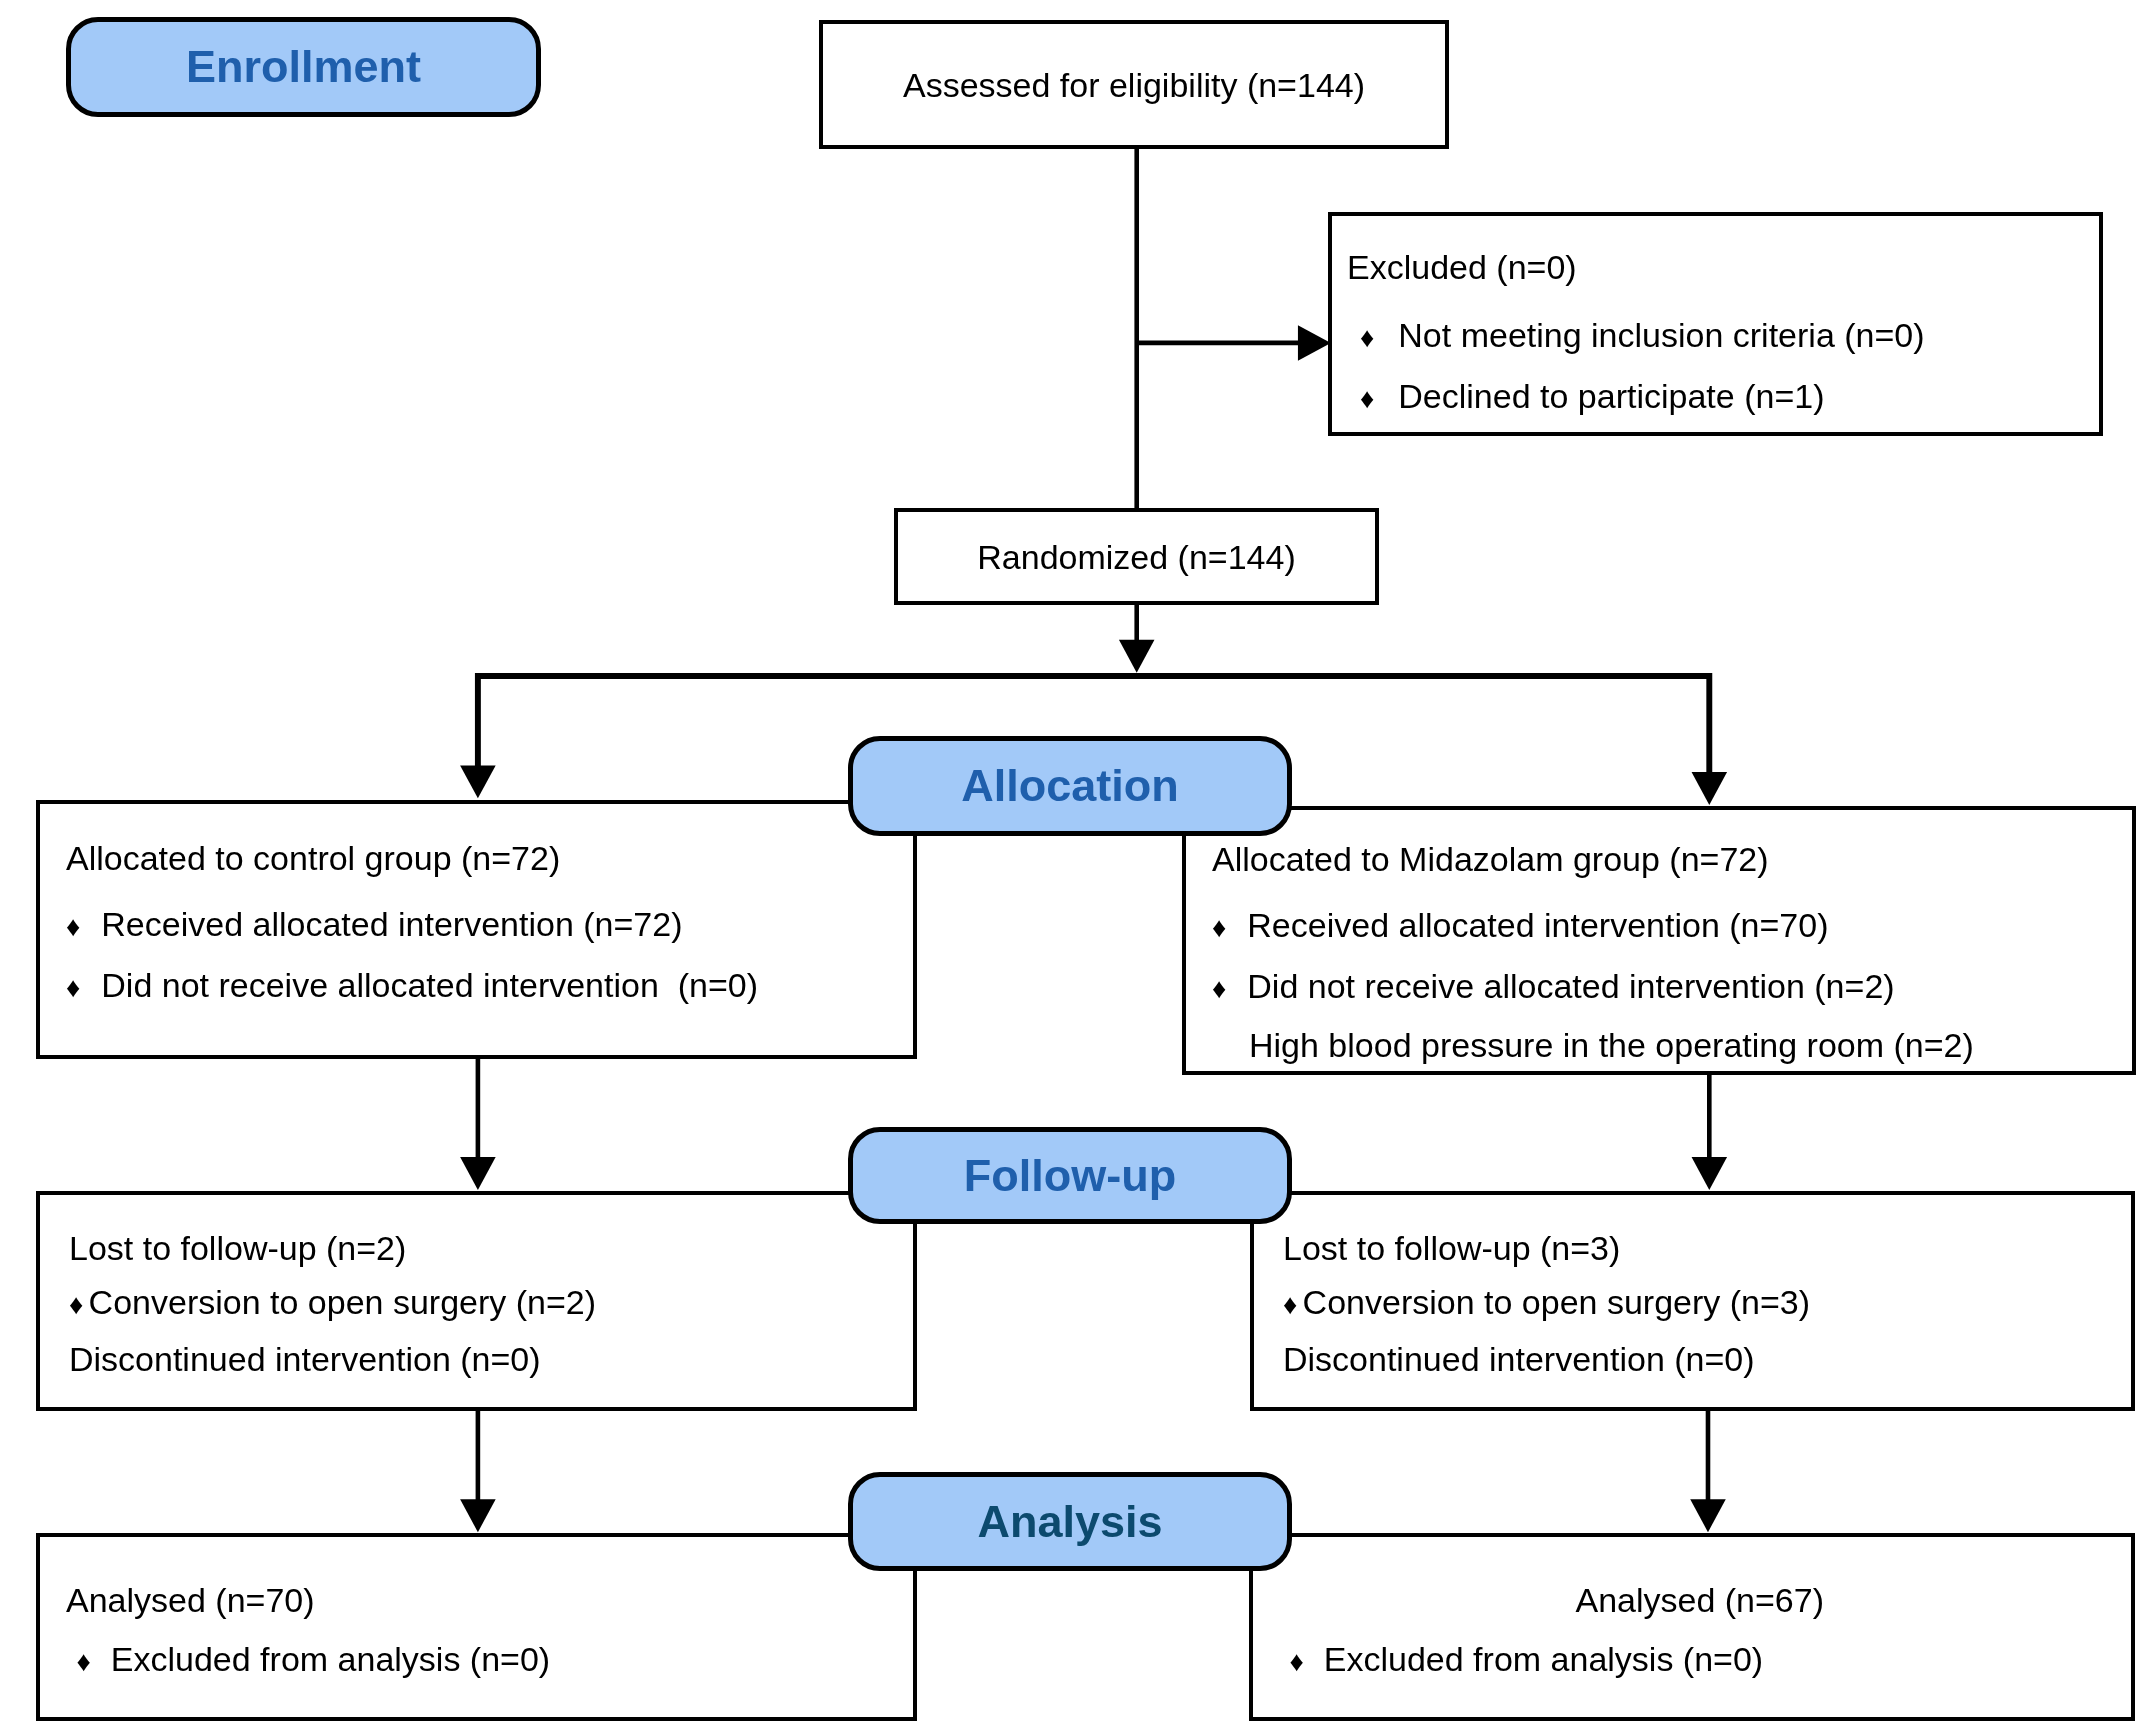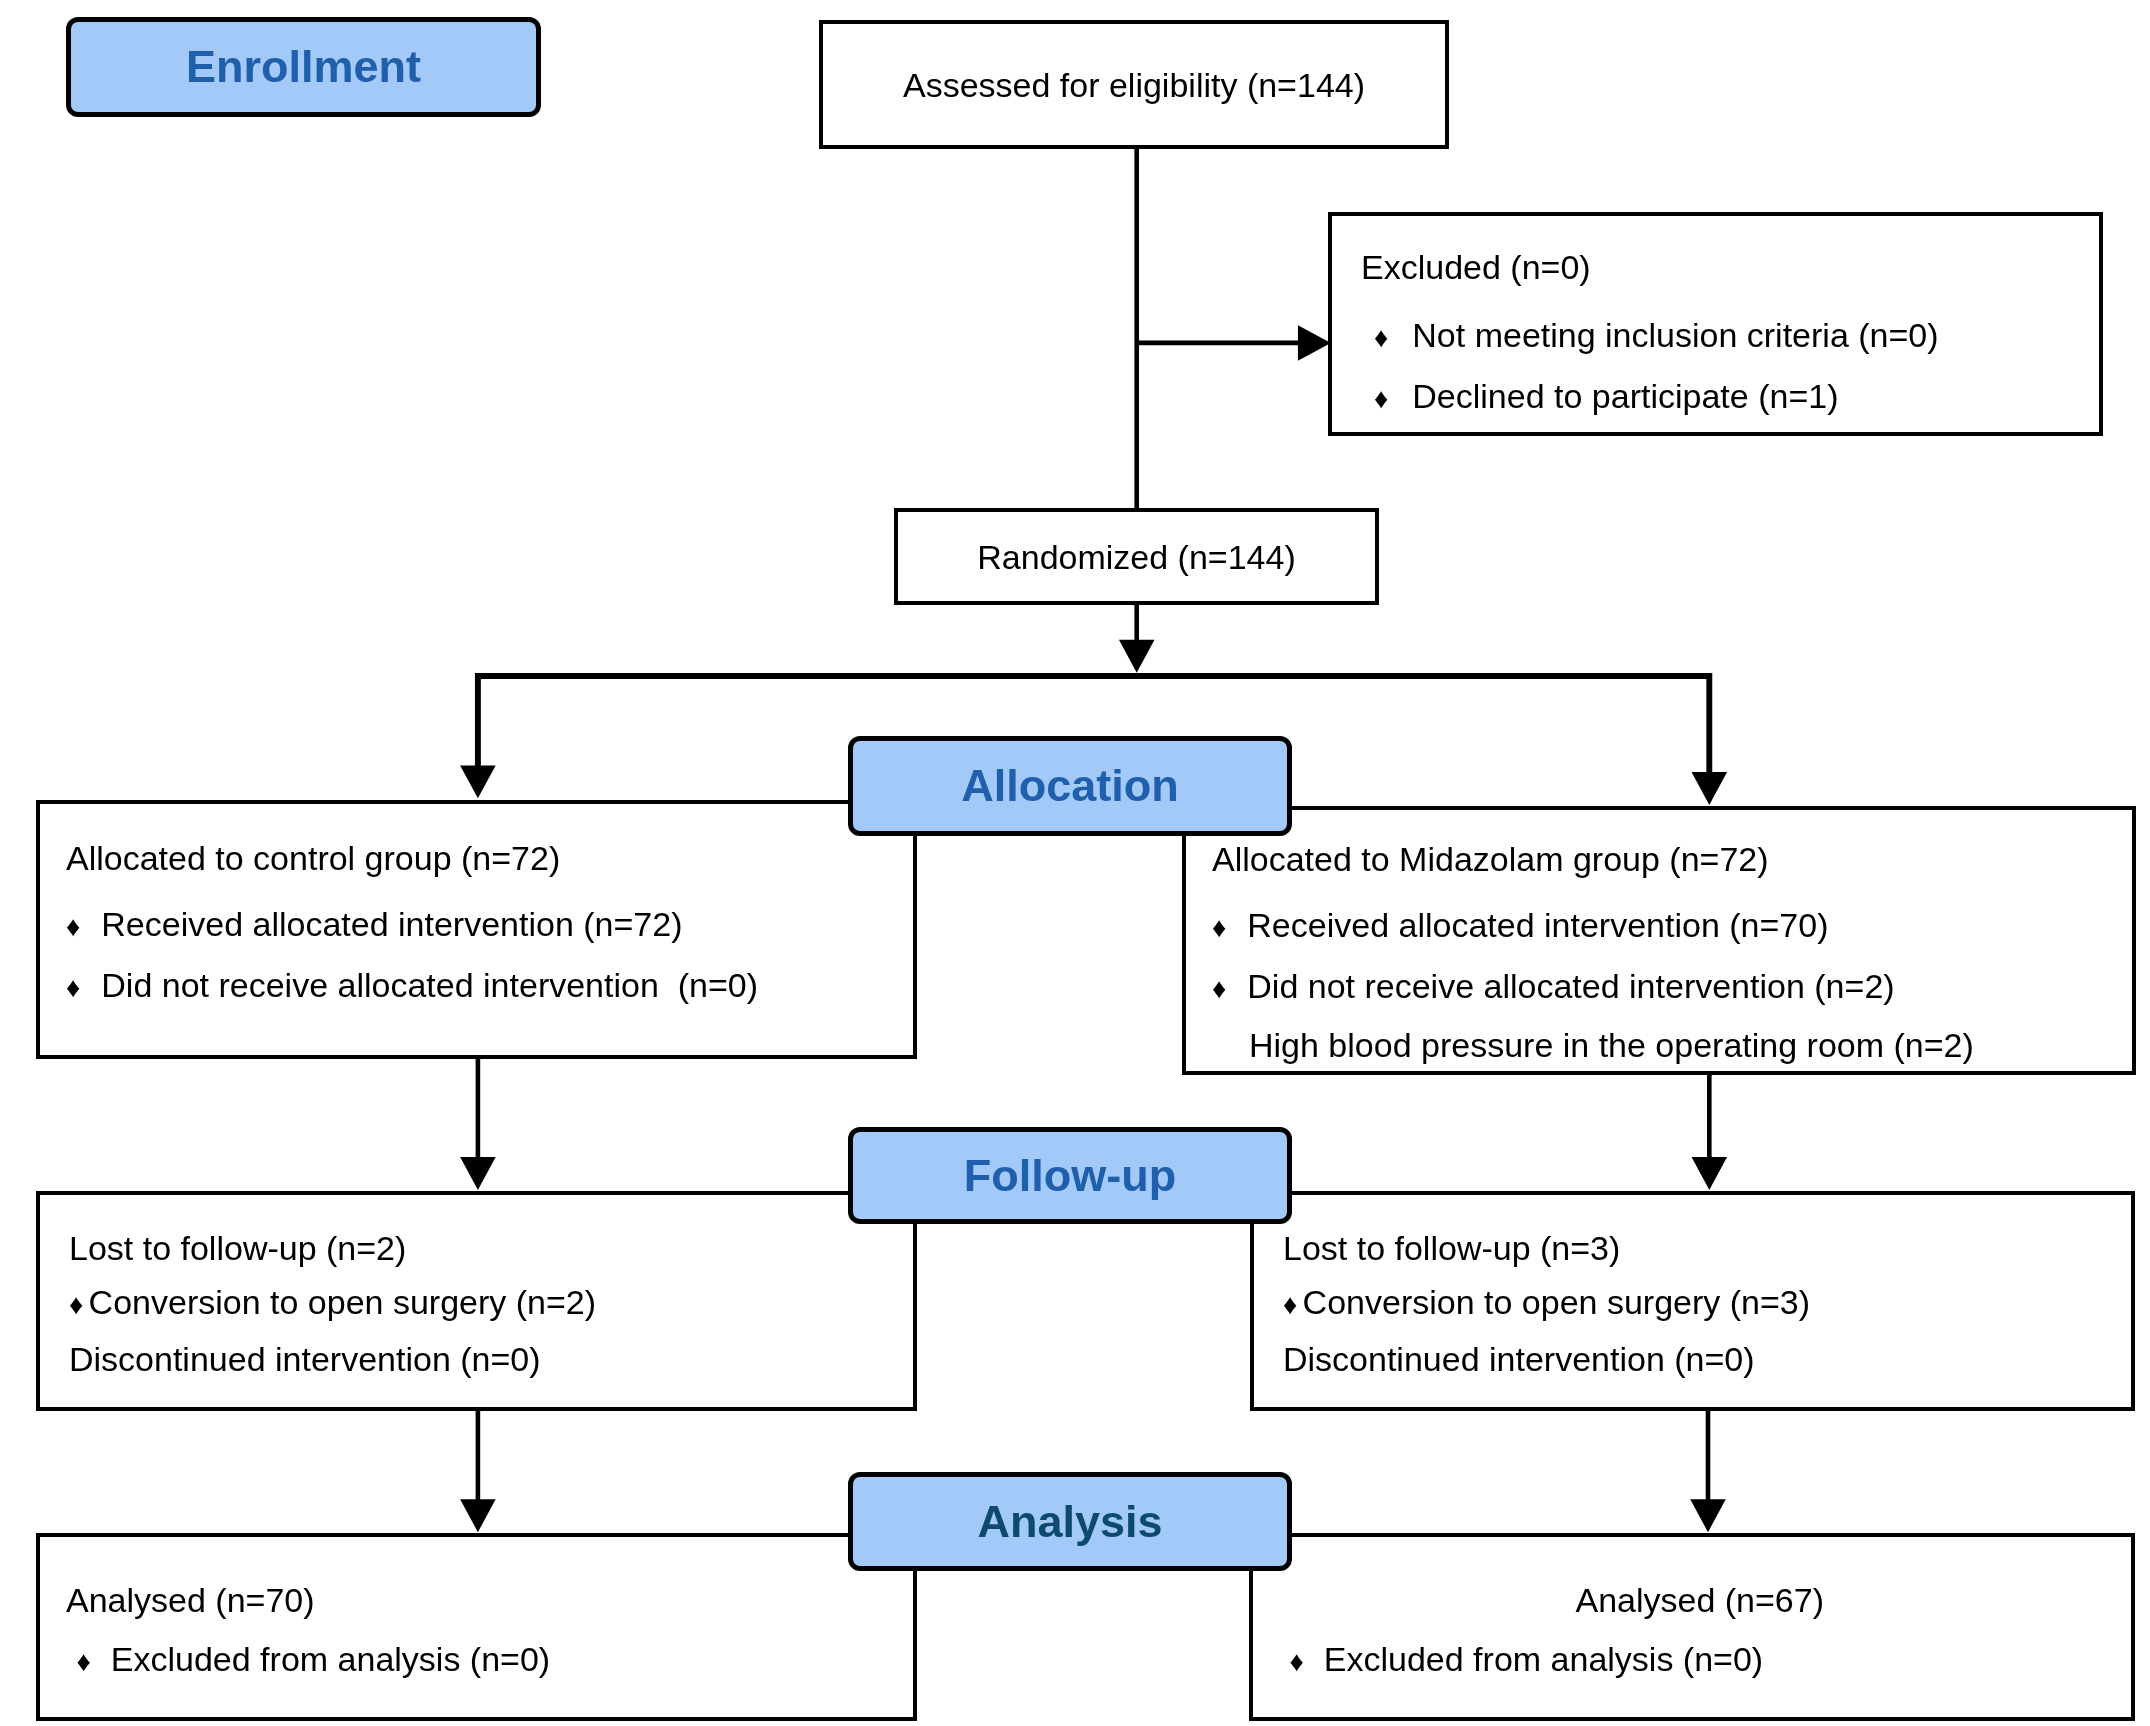--- a/index.html
+++ b/index.html
@@ -12,37 +12,37 @@
   }
   #connectors{position:absolute;left:0;top:0;width:2151px;height:1727px;z-index:1;}
   .wbox{
     position:absolute;z-index:2;box-sizing:border-box;
     background:#ffffff;border:4.6px solid #000;
     font-size:34px;line-height:1.0;
   }
   .centerbox{display:flex;align-items:center;justify-content:center;text-align:center;}
   .stage{
     position:absolute;z-index:3;box-sizing:border-box;
-    border:5.3px solid #000;border-radius:12px;
+    border:5.3px solid #000;border-radius:32px;
     display:flex;align-items:center;justify-content:center;
     font-size:45px;font-weight:bold;
   }
   .line{white-space:pre-wrap;}
   .brow{display:flex;align-items:baseline;white-space:pre-wrap;}
   .dia{font-size:28px;}
   
   #enrollment-label{left:66px;top:17px;width:475px;height:100px;}
   #allocation-label{left:848px;top:736px;width:444px;height:100px;}
   #followup-label{left:848px;top:1127px;width:444px;height:97px;}
   #analysis-label{left:848px;top:1472px;width:444px;height:99px;}
 
   #assessed-box{left:819px;top:20px;width:630px;height:129px;}
   #randomized-box{left:894px;top:508px;width:485px;height:97px;}
 
-  #excluded-box{left:1328px;top:212px;width:775px;height:224px;padding:28px 16px 0 29px;}
+  #excluded-box{left:1328px;top:212px;width:775px;height:224px;padding:28px 16px 0 15px;}
   #excluded-box .title{line-height:47px;margin-bottom:14.5px;}
   #excluded-box .brow{line-height:59px;margin-left:13px;}
   #excluded-box .dia{margin-right:24px;}
 
   #alloc-left-box{left:36px;top:800px;width:881px;height:259px;padding:29px 10.5px 0 26px;}
   #alloc-right-box{left:1182px;top:806px;width:954px;height:269px;padding:24px 10.5px 0 26px;}
   .allocbox .title{line-height:51px;margin-bottom:10.5px;}
   .allocbox .brow{line-height:58px;}
   .allocbox .dia{margin-right:21px;}
   .allocbox .note{line-height:55px;margin-left:37px;}

